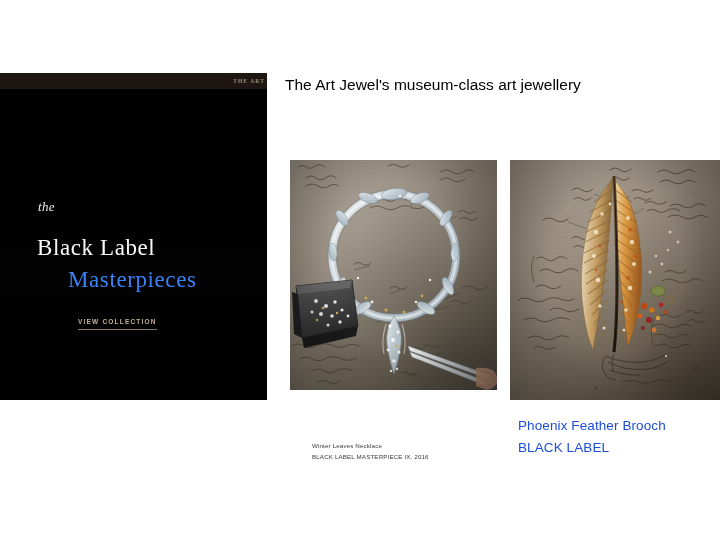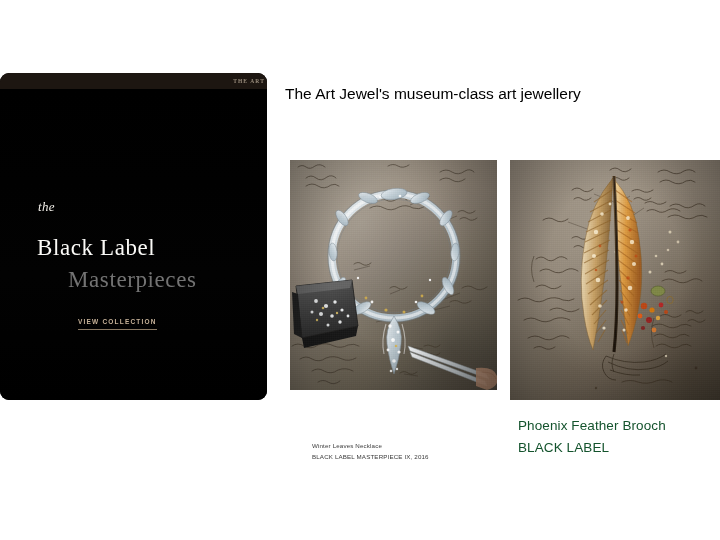--- a/index.html
+++ b/index.html
@@ -18,21 +18,20 @@
 
   
   .hero-panel {
     position: absolute;
     left: 0;
     top: 73px;
     width: 267px;
     height: 327px;
     background: #000000;
     overflow: hidden;
-    border-radius: 9px;
   }
   .hero-topbar {
     position: absolute;
     left: 0; top: 0;
     width: 100%;
     height: 16px;
     background: #1d1611;
     display: flex;
     align-items: center;
     justify-content: flex-end;
@@ -73,21 +72,21 @@
     color: #fbfaf7;
     letter-spacing: 0.6px;
     line-height: 1;
   }
   .hero-line2 {
     position: absolute;
     left: 68px;
     top: 195px;
     font-family: "Liberation Serif", serif;
     font-size: 23px;
-    color: #737373;
+    color: #3b82f6;
     letter-spacing: 0.6px;
     line-height: 1;
   }
   .hero-cta {
     position: absolute;
     left: 78px;
     top: 245px;
     font-size: 6.5px;
     font-weight: bold;
     letter-spacing: 1.2px;
@@ -110,21 +109,21 @@
     color: #000000;
     line-height: 1.18;
     white-space: nowrap;
     letter-spacing: 0.1px;
   }
   .title-sub {
     font-size: 15.5px;
     color: #000000;
     line-height: 1.42;
     white-space: nowrap;
-    margin-top: 11px;
+    margin-top: 2px;
   }
 
   
   .photo-card {
     position: absolute;
     overflow: hidden;
     background: #8e8578;
   }
   .photo-necklace {
     left: 290px;
@@ -182,21 +181,21 @@
     font-size: 6.2px;
     color: #3a3a3a;
     line-height: 1.75;
     letter-spacing: 0.15px;
   }
   .caption-feather {
     position: absolute;
     left: 518px;
     top: 415px;
     font-size: 13.5px;
-    color: #14532d;
+    color: #1d4ed8;
     line-height: 1.62;
     letter-spacing: 0.1px;
   }
 </style>
 </head>
 <body>
 
 <div class="hero-panel">
   <div class="hero-body"></div>
 

